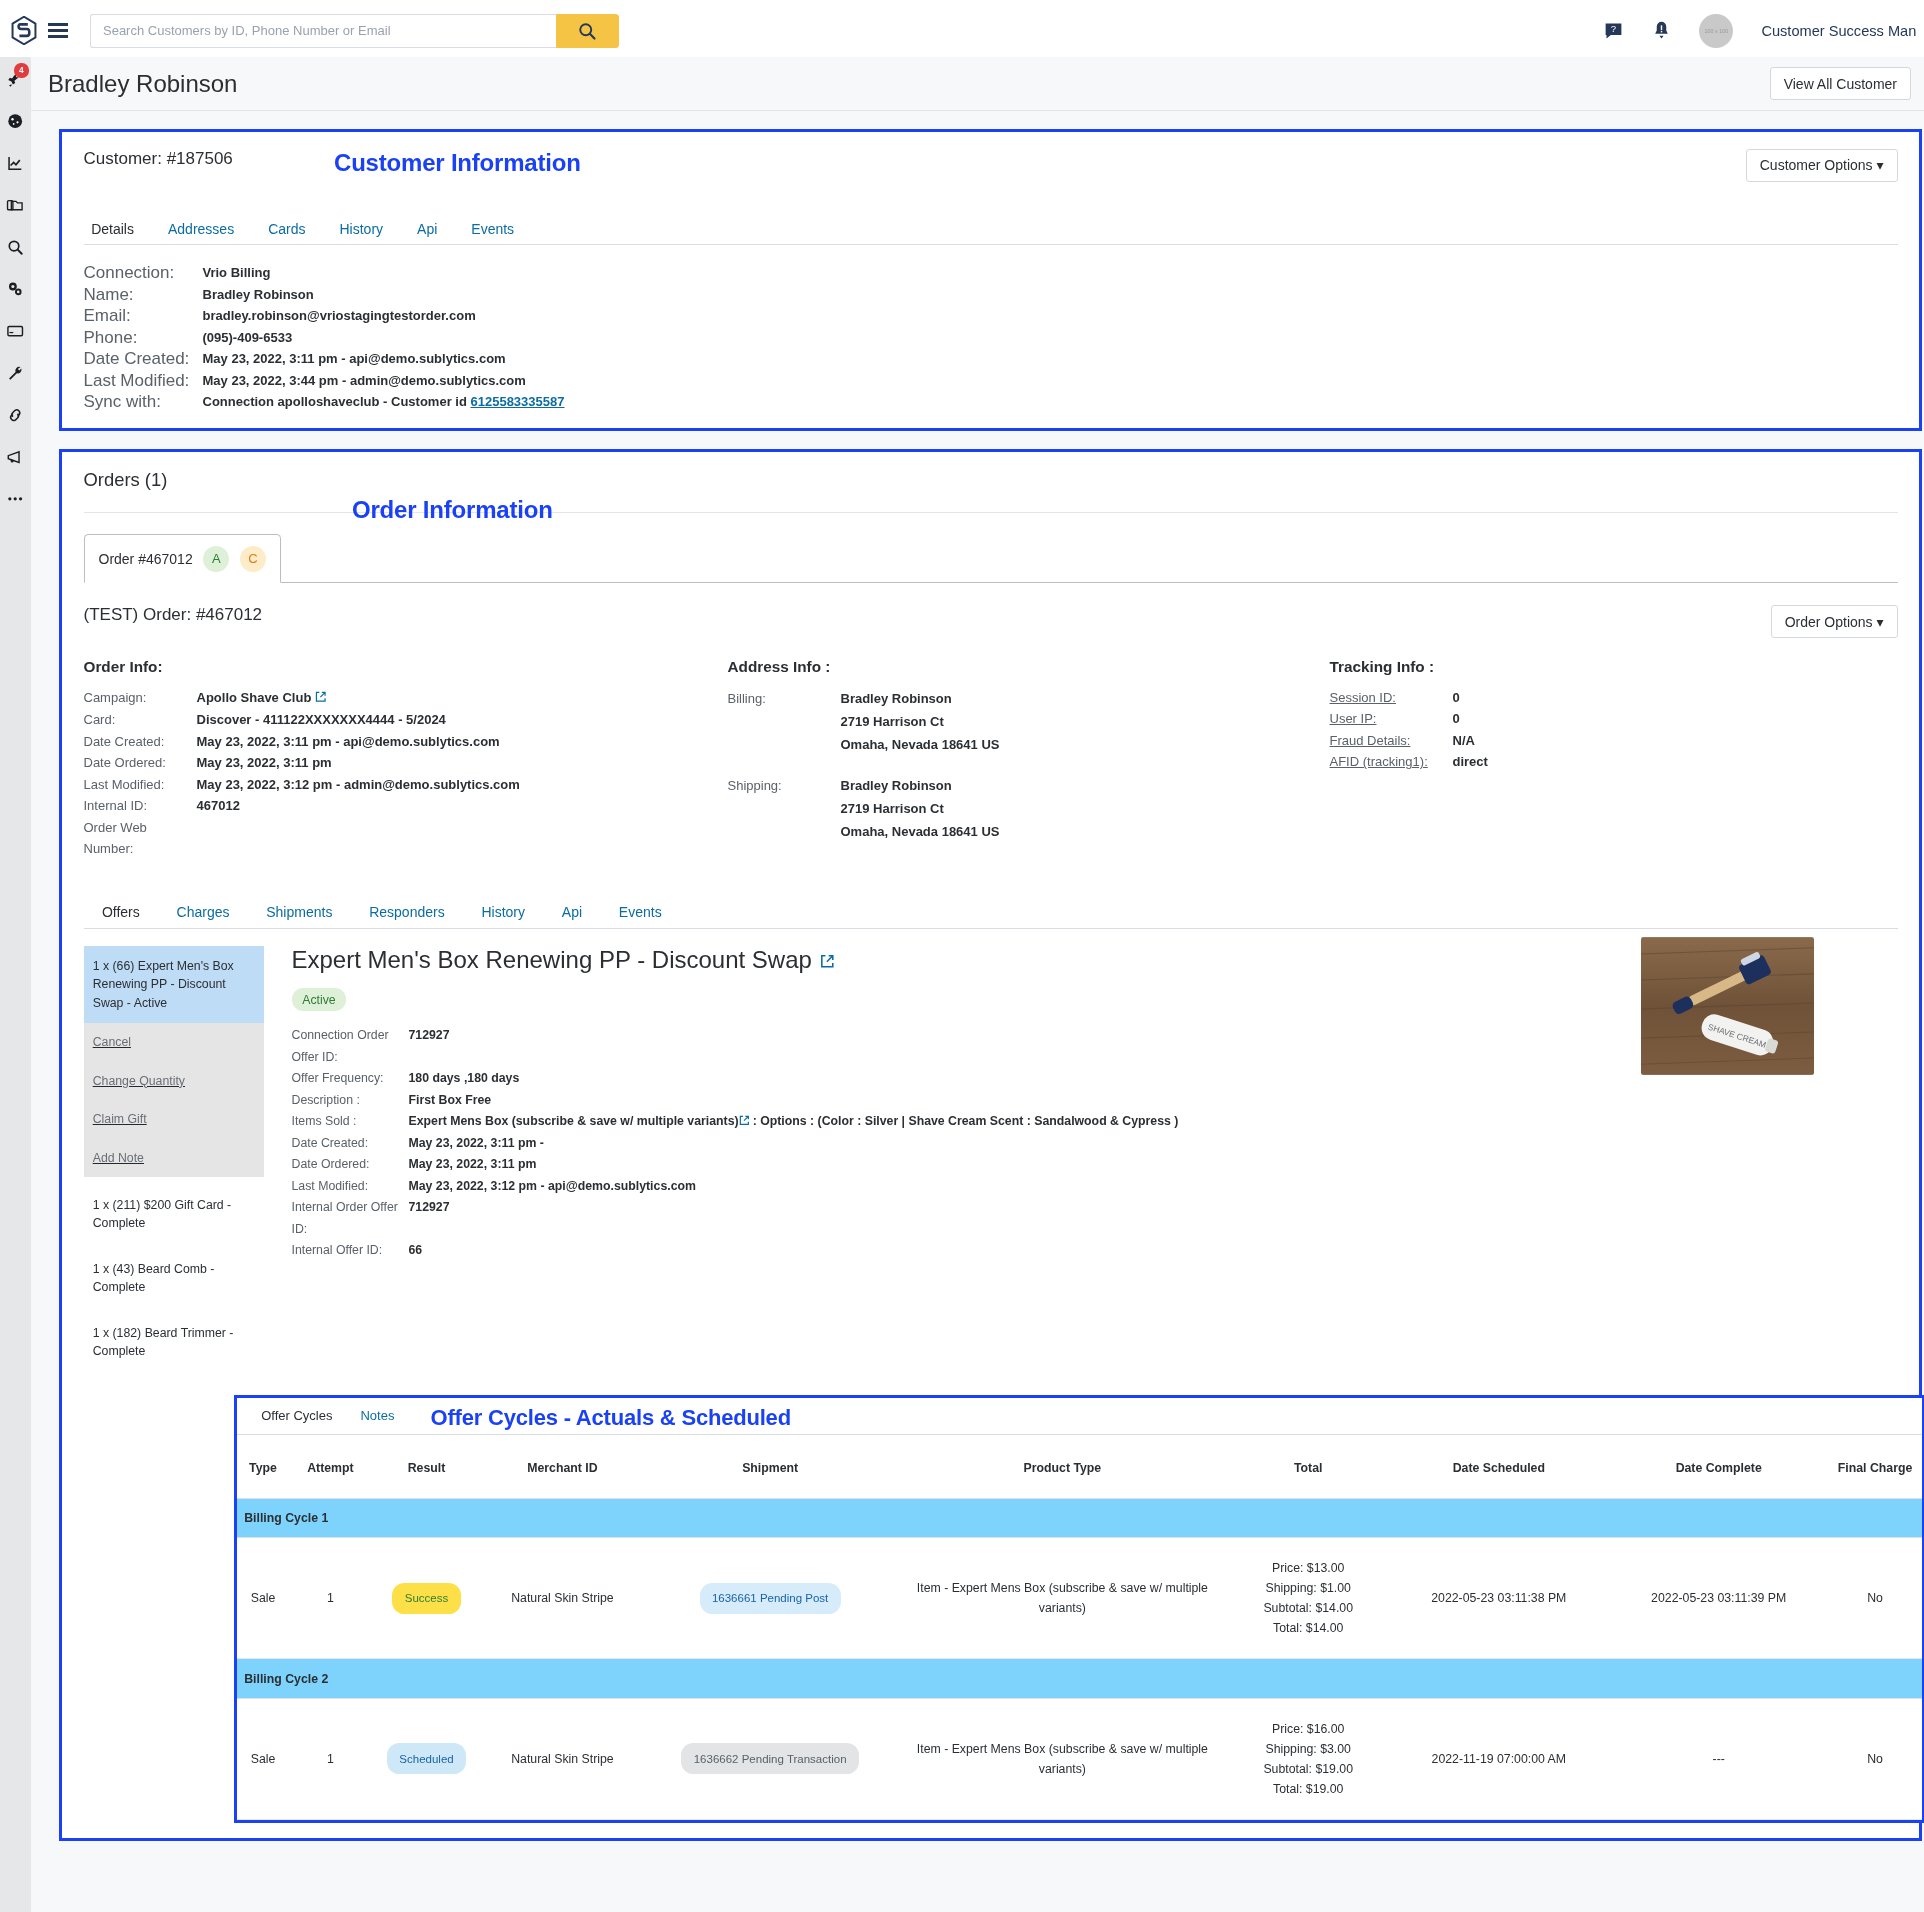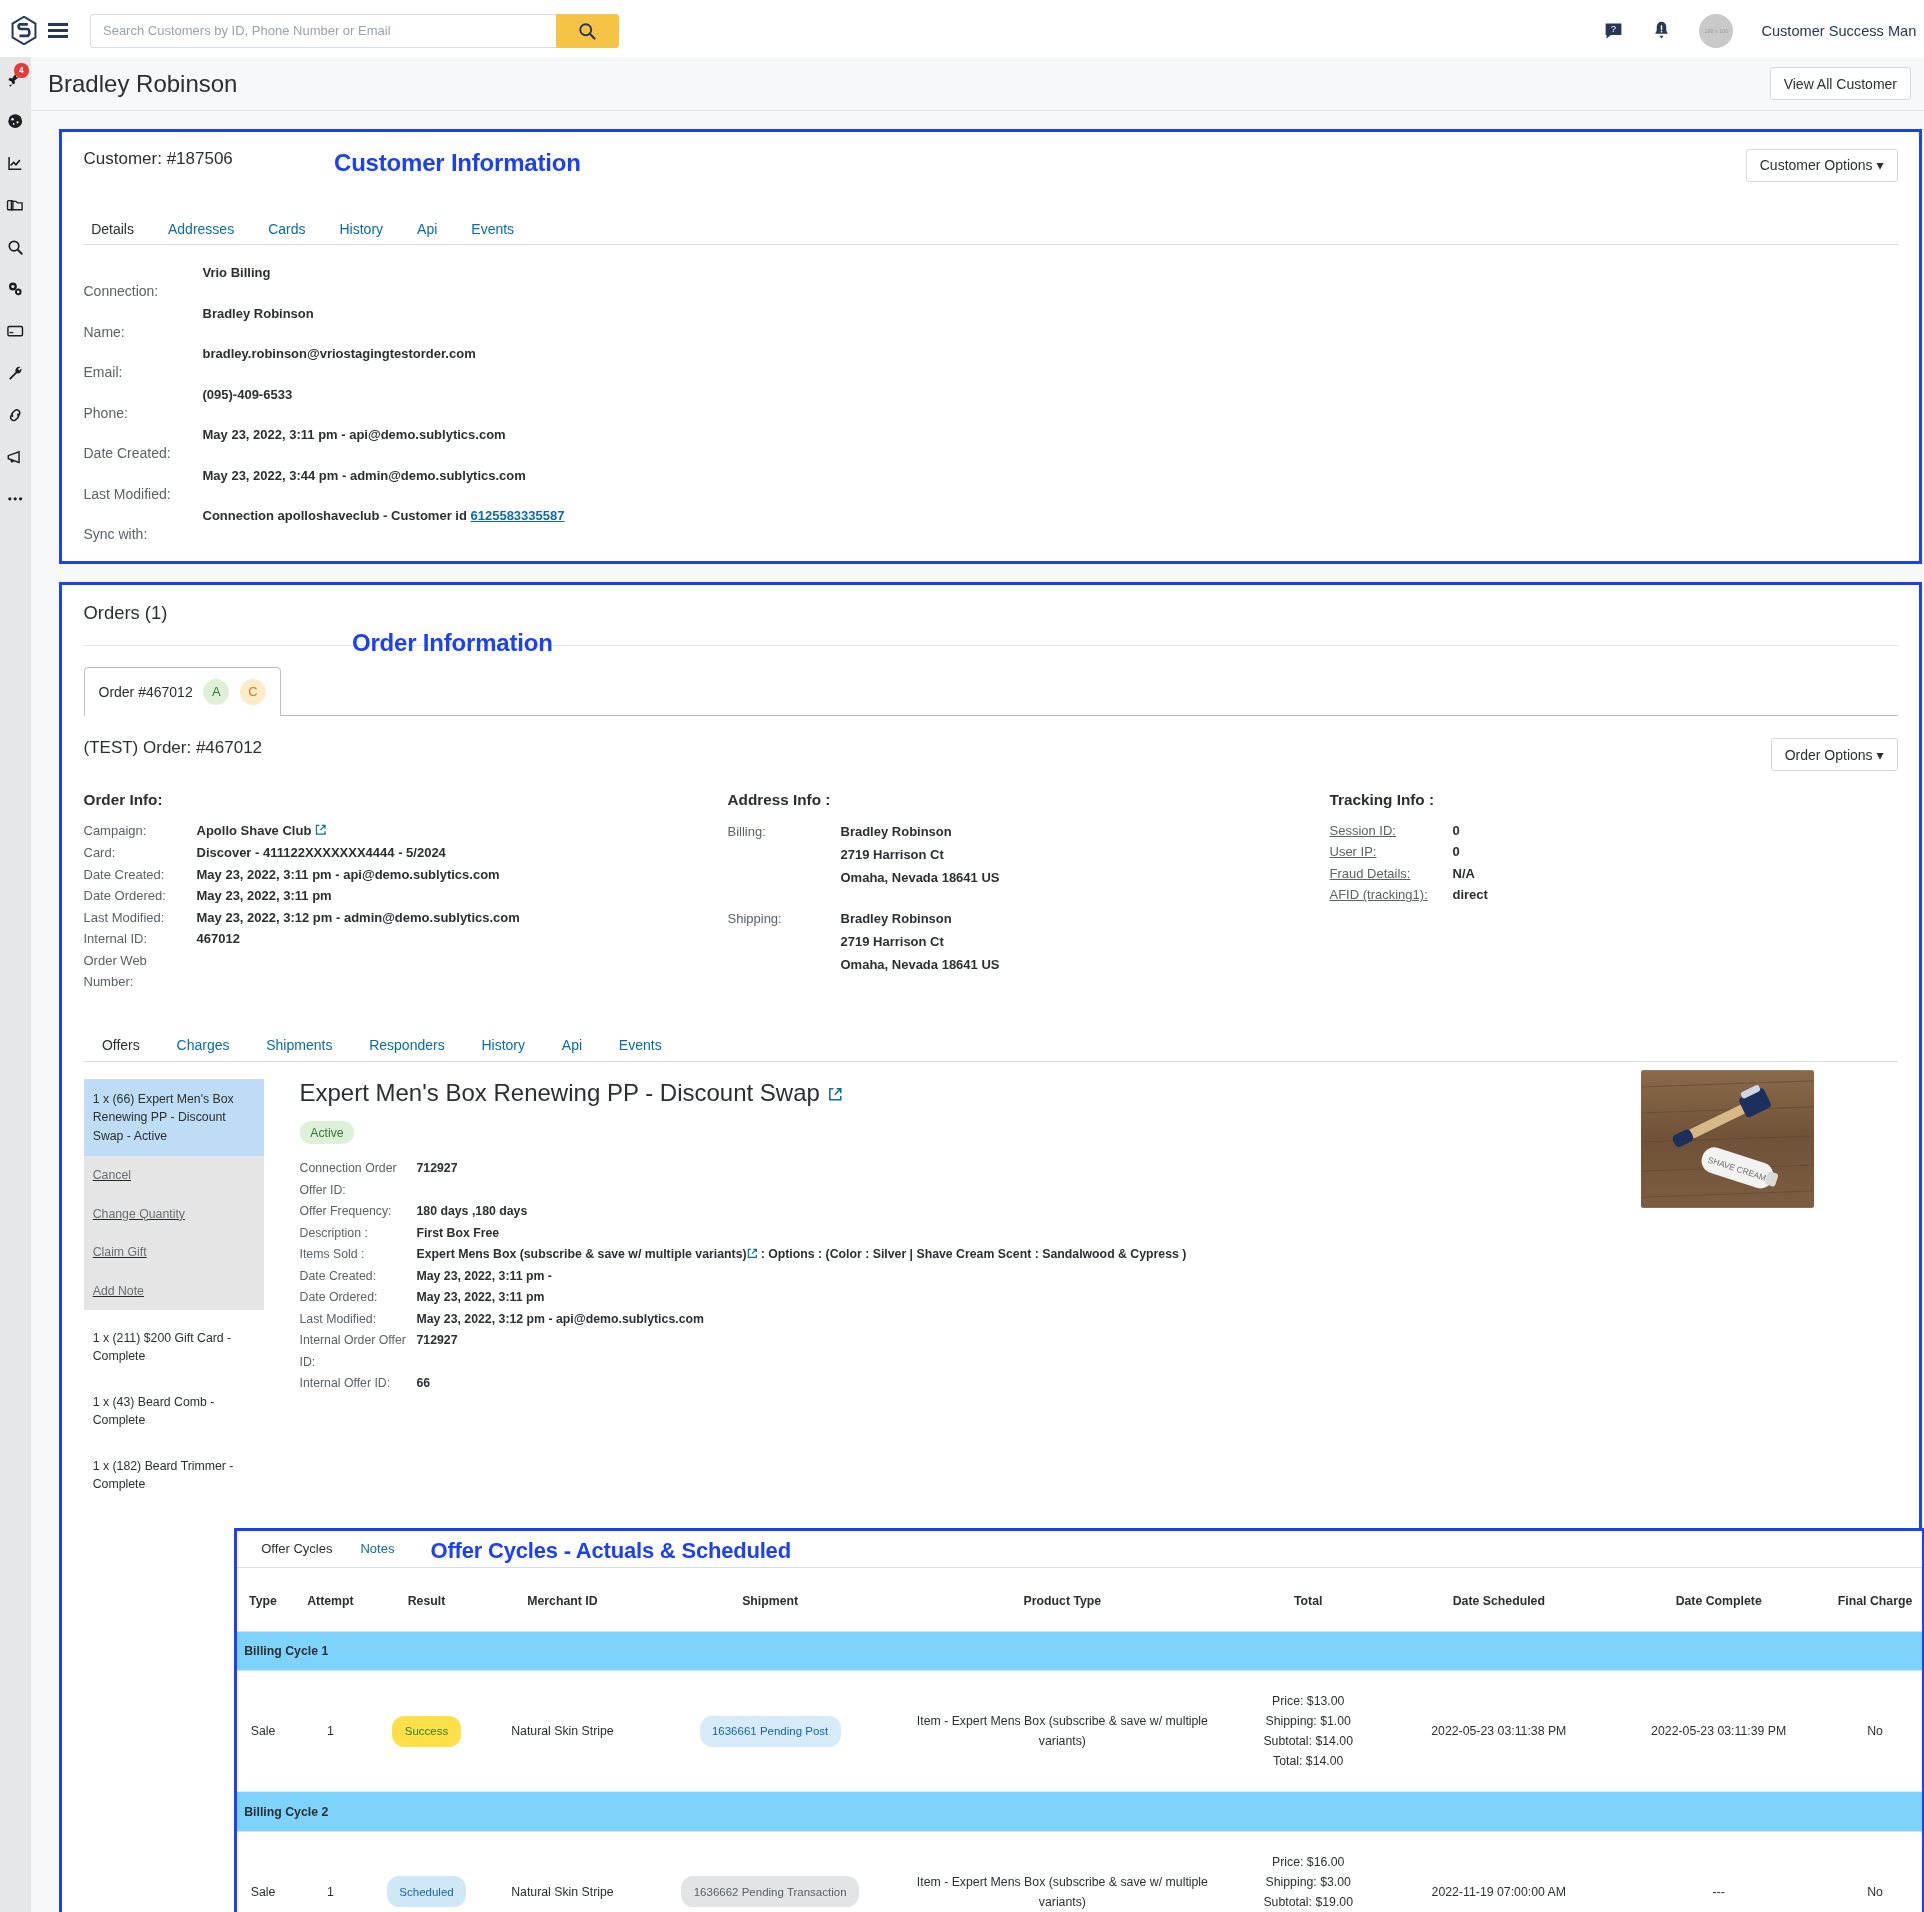--- a/index.html
+++ b/index.html
@@ -87,21 +87,21 @@
 
   .tabs { display:flex; gap:0; border-bottom:0.8px solid #d9dde3; margin-top:31px; }
   .tab {
     font-size:14px; padding:7.7px 17px; color:#0a6ca2; cursor:pointer; white-space:nowrap;
   }
   .tab.active { color:#2b2f33; }
   .tab:first-child { padding-left:7.7px; }
 
   .kv { margin-top:17px; }
   .kv-row { display:flex; line-height:21.5px; }
-  .kv-k { width:119px; font-size:14px; color:#5a6169; flex:none;margin-top:19px; }
+  .kv-k { width:119px; font-size:17px; color:#5a6169; flex:none; }
   .kv-v { font-size:13px; color:#2b2f33; font-weight:bold; }
   .u-link { color:#0a6ca2; text-decoration:underline; }
 
   
   .orders-title { font-size:18.4px; color:#2b2f33; }
   .hr { height:0.8px; background:#e3e5e8; margin:21.5px 0 0 0; }
   .order-tab {
     display:inline-flex; align-items:center; gap:10.7px;
     border:0.8px solid #b9bec4; border-bottom:0.8px solid #fff; border-radius:4.6px 4.6px 0 0;
     padding:10.7px 14px; background:#fff; margin-top:20px; position:relative; top:0.8px;
@@ -123,21 +123,21 @@
   .kv-k2 { width:113px; font-size:13px; color:#5a6169; flex:none; }
   .kv-k4 { width:123px; font-size:13px; color:#5a6169; flex:none;text-decoration:underline; }
 
   .addr-blk { display:flex; line-height:23px; }
   .addr-lbl { width:113px; font-size:13px; color:#5a6169; flex:none; }
   .addr-lines div { font-size:13px; color:#2b2f33; font-weight:bold; }
 
   
   .offer-tabs { display:flex; border-bottom:0.8px solid #d9dde3; margin-top:37px; }
   .offer-tabs .tab { padding:7.7px 18.4px; }
-  .offers-layout { display:flex; margin-top:0;gap:8px; }
+  .offers-layout { display:flex; margin-top:0; }
   .offers-list { width:180px; flex:none; padding-top:17px; }
   .offer-li {
     font-size:12.3px; color:#2b2f33; padding:10.7px 9.2px; line-height:18.4px;
     cursor:pointer;
   }
   .offer-li.sel { background:#bedcf5; }
   .offer-actions { background:#e5e5e5;text-decoration:underline; }
   .offer-action {
     font-size:12.3px; color:#6a6f76; padding:12.3px 9.2px; cursor:pointer;
   }

